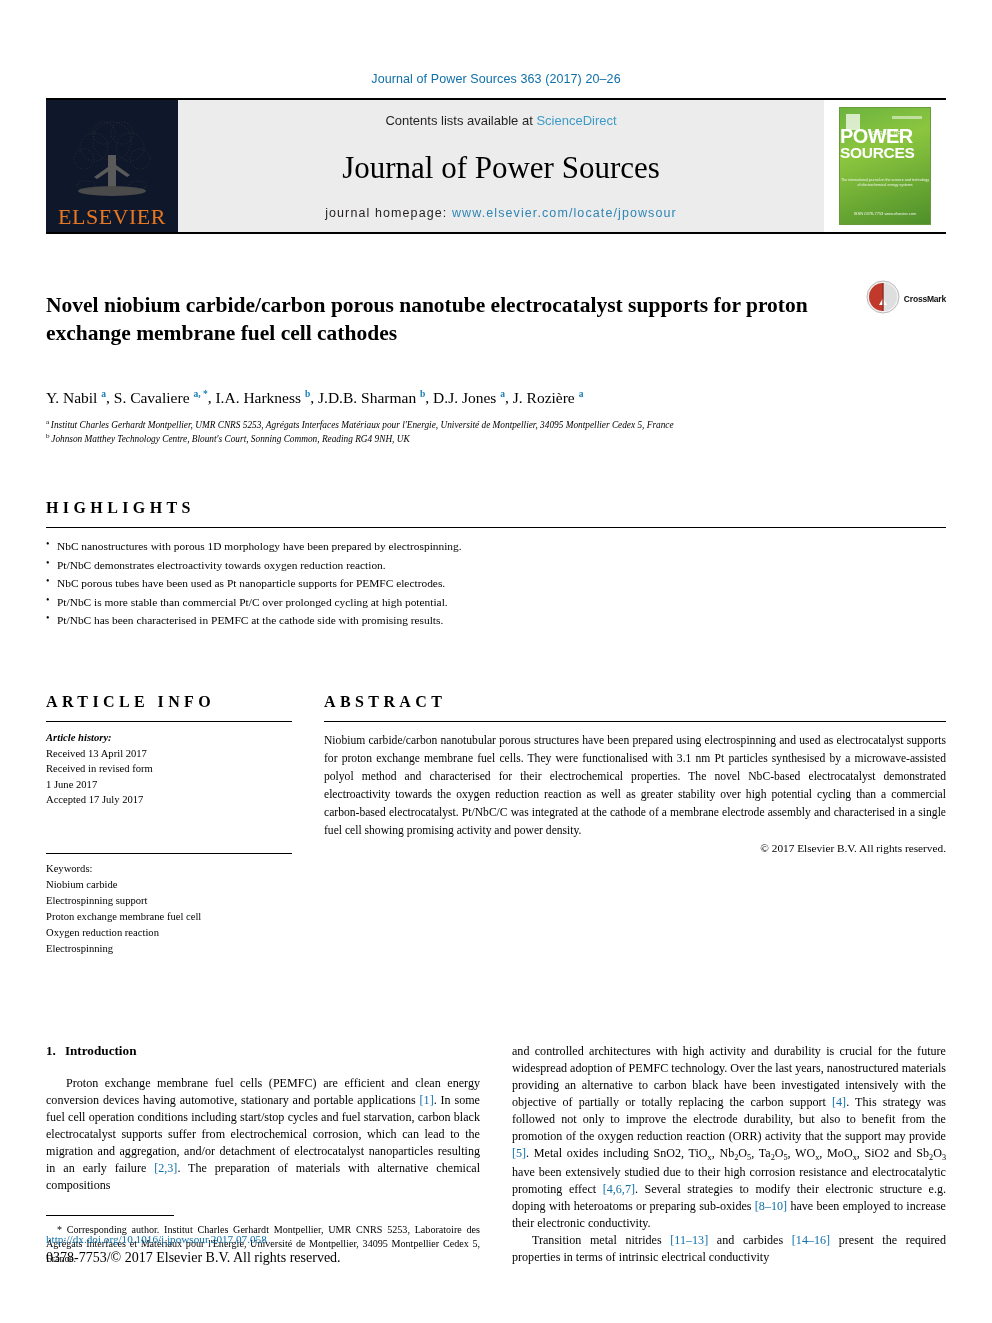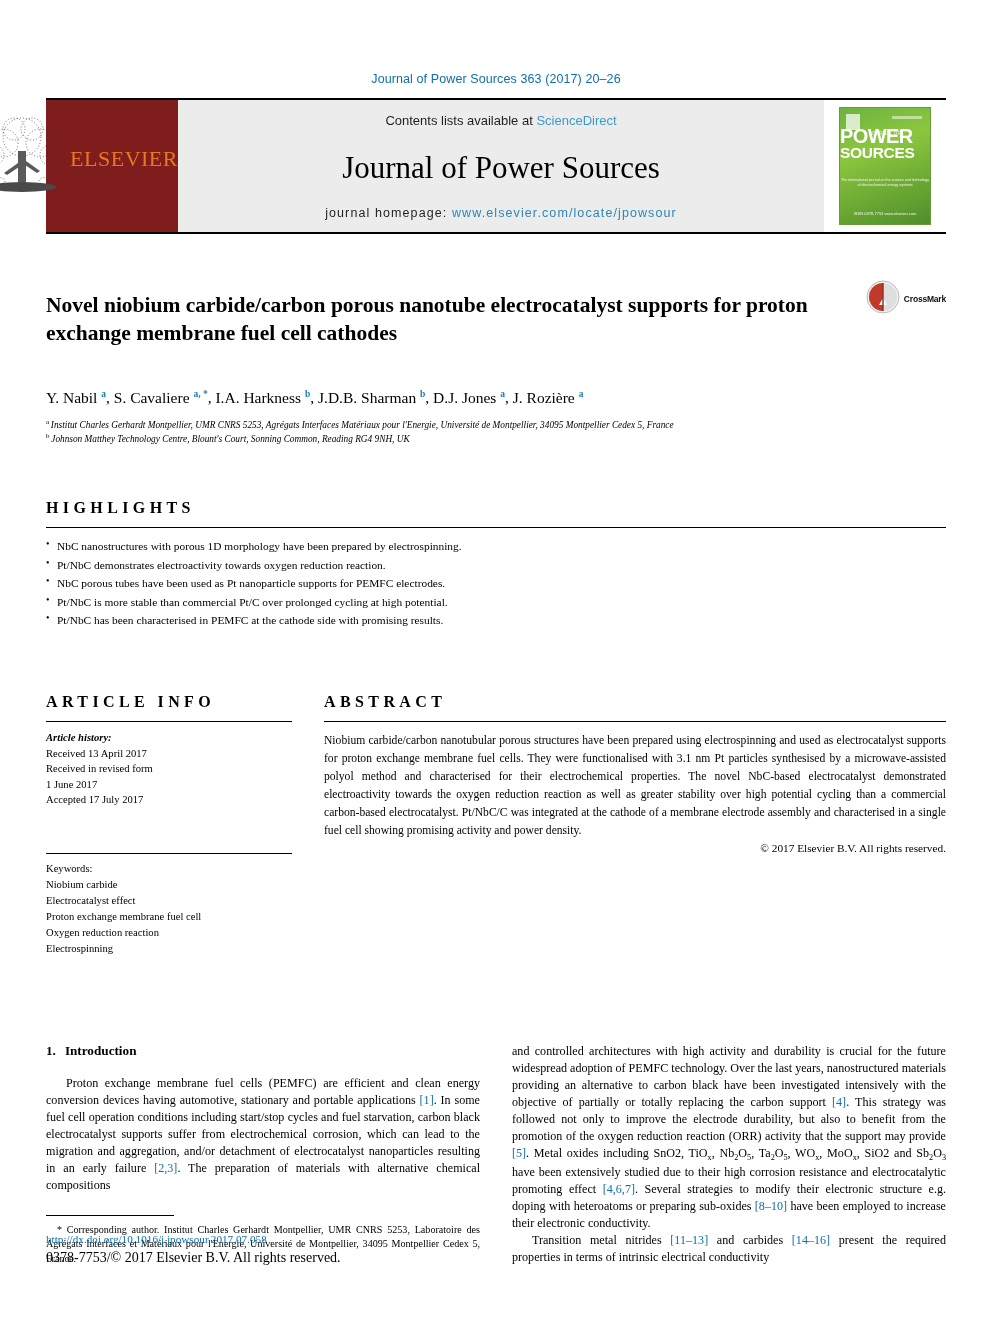--- a/index.html
+++ b/index.html
@@ -40,24 +40,25 @@
     border-bottom: 2.2px solid #000;
     height: 132px;
     display: flex;
     align-items: stretch;
     position: relative;
   }
   .elsevier-block {
     width: 132px;
     flex: 0 0 132px;
     display: flex;
+    flex-direction: column;
     align-items: center;
     justify-content: flex-end;
-    padding-bottom: 16px;
-    background: #7f1d1d;
+    padding-bottom: 4px;
+    background: #0f172a;
   }
   .tree-svg { display:block; }
   .elsevier-word {
     font-family: "Liberation Serif", serif;
     font-size: 22px;
     letter-spacing: 0.5px;
     color: #E87722;
     line-height: 1;
     margin-top: 1px;
   }
@@ -429,21 +430,21 @@
             <div>1 June 2017</div>
             <div>Accepted 17 July 2017</div>
           </div>
       </div>
       <div class="kw-block">
         <div class="rule"></div>
         <div class="kw-body">
           <div class="lbl">Keywords:</div>
           <div id="keywords-list">
               <div>Niobium carbide</div>
-              <div>Electrocatalyst effect</div>
+              <div>Electrospinning support</div>
               <div>Proton exchange membrane fuel cell</div>
               <div>Oxygen reduction reaction</div>
               <div>Electrospinning</div>
             </div>
         </div>
       </div>
     </div>
 
     <div class="abstract-col">
       <div class="sect-head">ABSTRACT</div>

